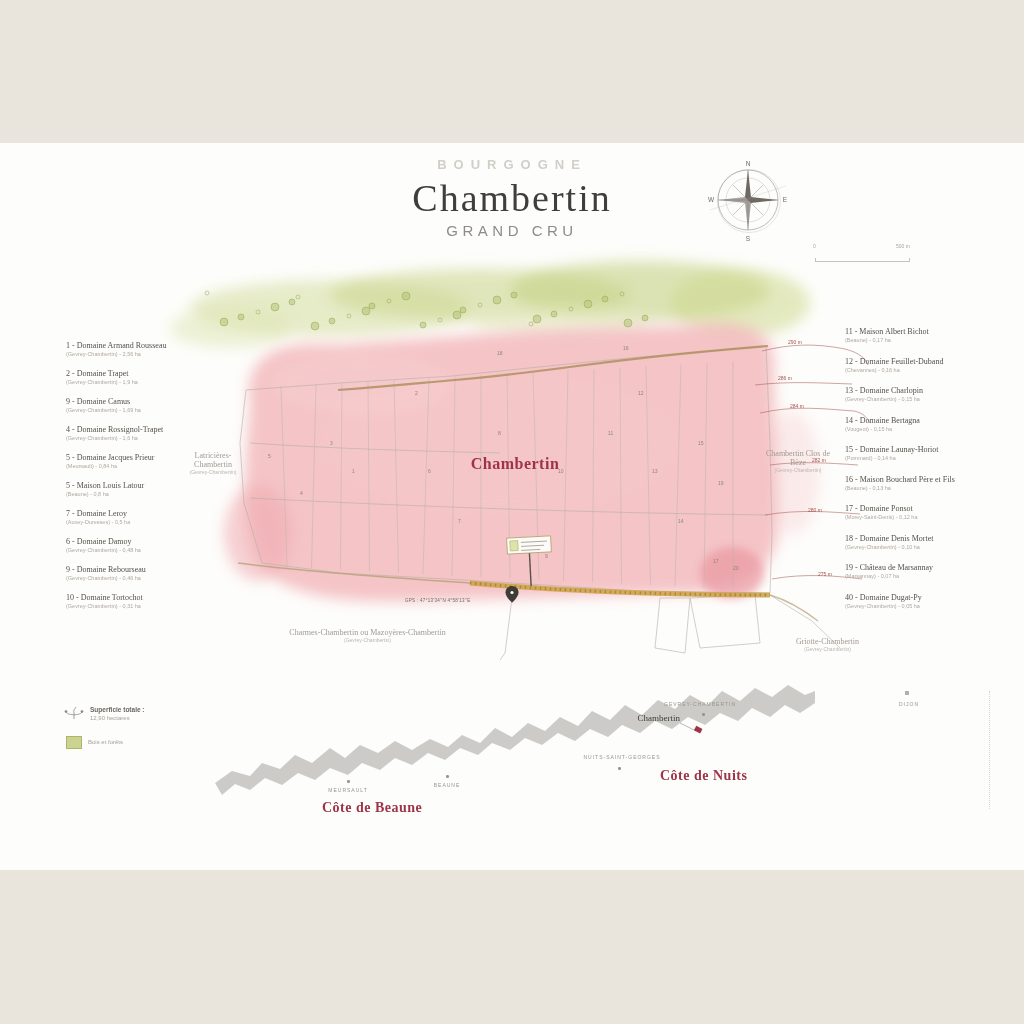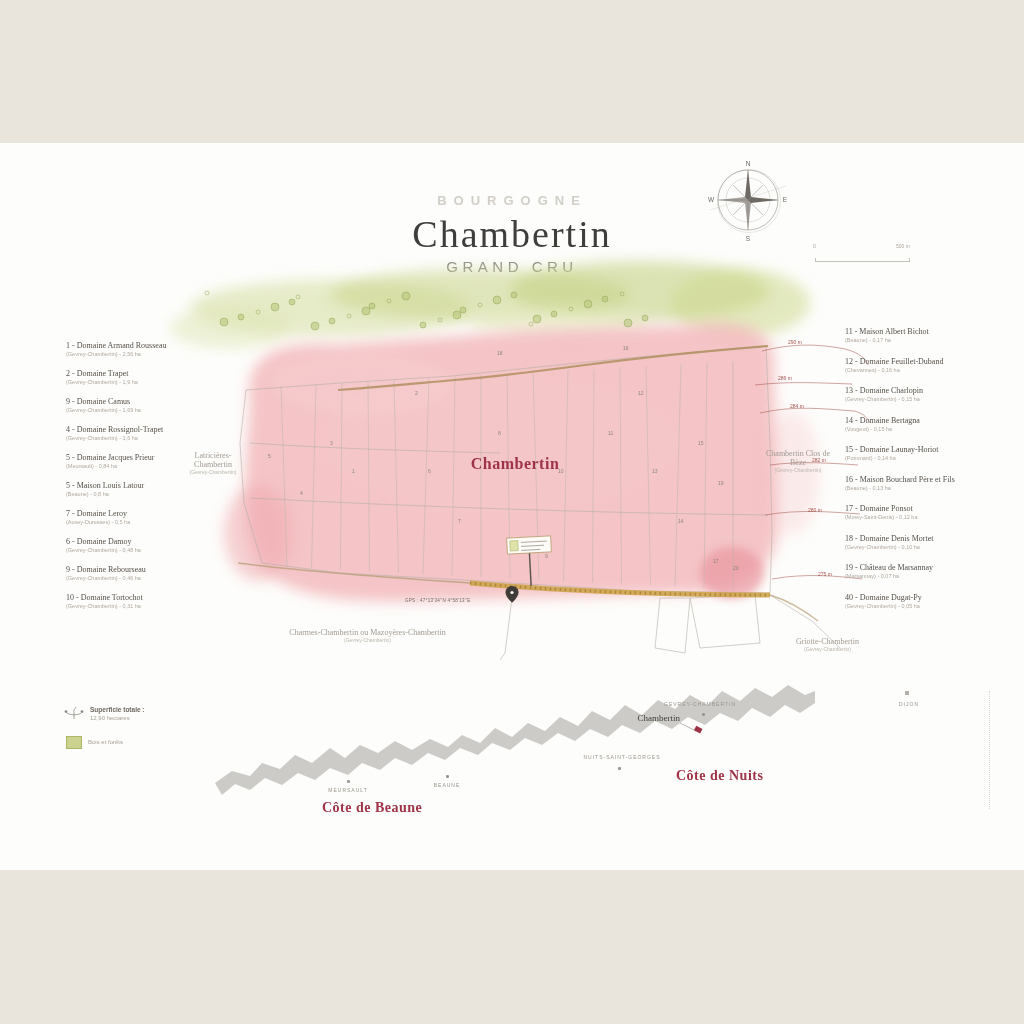--- a/index.html
+++ b/index.html
@@ -45,21 +45,21 @@
   .inset-chambertin{left:600px;top:570px;width:80px;text-align:right;font-size:9px;color:#45403a;}
   .cote{position:absolute;font-size:14px;font-weight:bold;color:#9e3347;letter-spacing:.5px;}
   .fineprint{position:absolute;left:989px;top:548px;height:118px;width:3px;border-left:1px dotted #d9d5cd;}
 </style>
 </head>
 <body>
 
 <div class="stage">
  <div class="poster">
 
-  <div class="hdr" style="width:1024px;margin-top:36px;">
+  <div class="hdr" style="width:1024px;">
     <div class="region">BOURGOGNE</div>
     <div class="title">Chambertin</div>
     <div class="classif">GRAND CRU</div>
   </div>
 
   <div class="scalebar"></div>
   <span class="scale-txt" style="left:813px;">0</span>
   <span class="scale-txt" style="left:896px;">500 m</span>
 
   <svg width="1024" height="727" viewBox="0 0 1024 727" style="position:absolute;left:0;top:0;">
@@ -386,18 +386,18 @@
         <span class="town" style="left: 909px; top: 558px;">DIJON</span>
         <span class="square" style="left: 905px; top: 548px;"></span>
         <span class="town" style="left: 622px; top: 611px;">NUITS-SAINT-GEORGES</span>
         <span class="dot" style="left: 618px; top: 624px;"></span>
         <span class="town" style="left: 447px; top: 639px;">BEAUNE</span>
         <span class="dot" style="left: 446px; top: 632px;"></span>
         <span class="town" style="left: 348px; top: 644px;">MEURSAULT</span>
         <span class="dot" style="left: 347px; top: 637px;"></span>
       </div>
   <div class="abs inset-chambertin">Chambertin</div>
-  <div class="cote" style="left:676px;top:625px;">Côte de Nuits</div>
+  <div class="cote" style="left:660px;top:625px;">Côte de Nuits</div>
   <div class="cote" style="left:322px;top:657px;">Côte de Beaune</div>
 
   <div class="fineprint"></div>
  </div>
 </div>
 
 </body></html>

